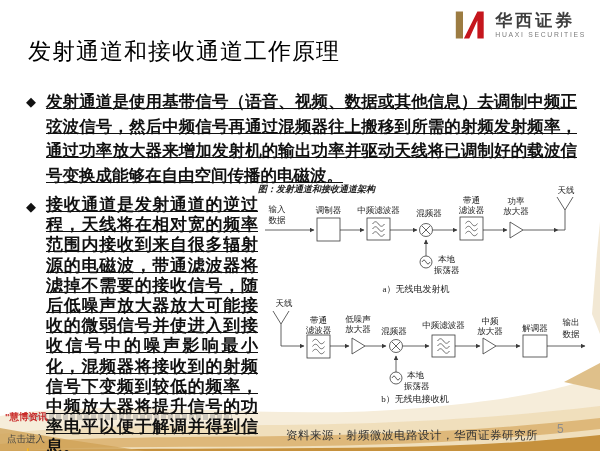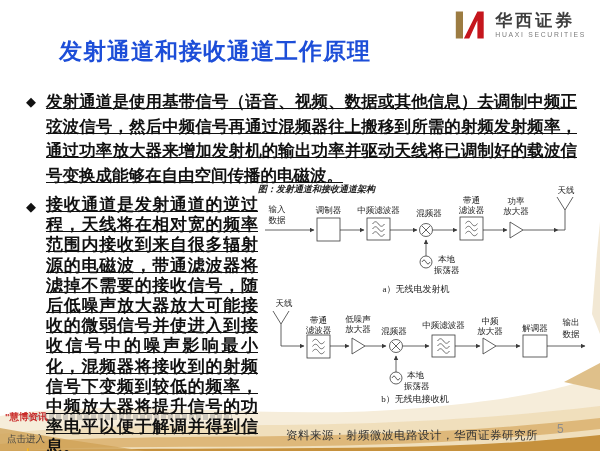--- a/index.html
+++ b/index.html
@@ -12,22 +12,22 @@
 
   
   .logo{position:absolute;top:8px;right:14px;display:flex;align-items:center;gap:5px;z-index:3;}
   .logo-text{display:flex;flex-direction:column;align-items:flex-start;}
   .logo-cn{font-size:17px;font-weight:700;color:#3f3f3f;letter-spacing:3px;line-height:19px;
            font-family:"Liberation Serif",serif;}
   .logo-en{font-size:6.8px;color:#7b7b7b;letter-spacing:1.7px;line-height:9px;
            font-family:"Liberation Sans",sans-serif;}
 
   
-  .title{position:absolute;left:28px;top:36px;font-size:23px;font-weight:700;color:#1d4ed8;
-         letter-spacing:1px;z-index:2;margin-left:31px;}
+  .title{position:absolute;left:28px;top:36px;font-size:23px;font-weight:400;color:#000000;
+         letter-spacing:1px;z-index:2;}
 
   
   .diamond{position:absolute;font-size:13px;color:#111;z-index:2;}
   .para{position:absolute;color:#111;font-weight:700;text-align:justify;z-index:2;
         font-family:"Liberation Serif",serif;text-decoration:underline;}
   #para1{left:46px;top:90px;width:531px;font-size:16.5px;line-height:24.6px;}
   #para2{left:46px;top:195px;width:212px;font-size:17px;line-height:20.2px;}
 
   
   #diagram{position:absolute;left:255px;top:182px;z-index:1;}

